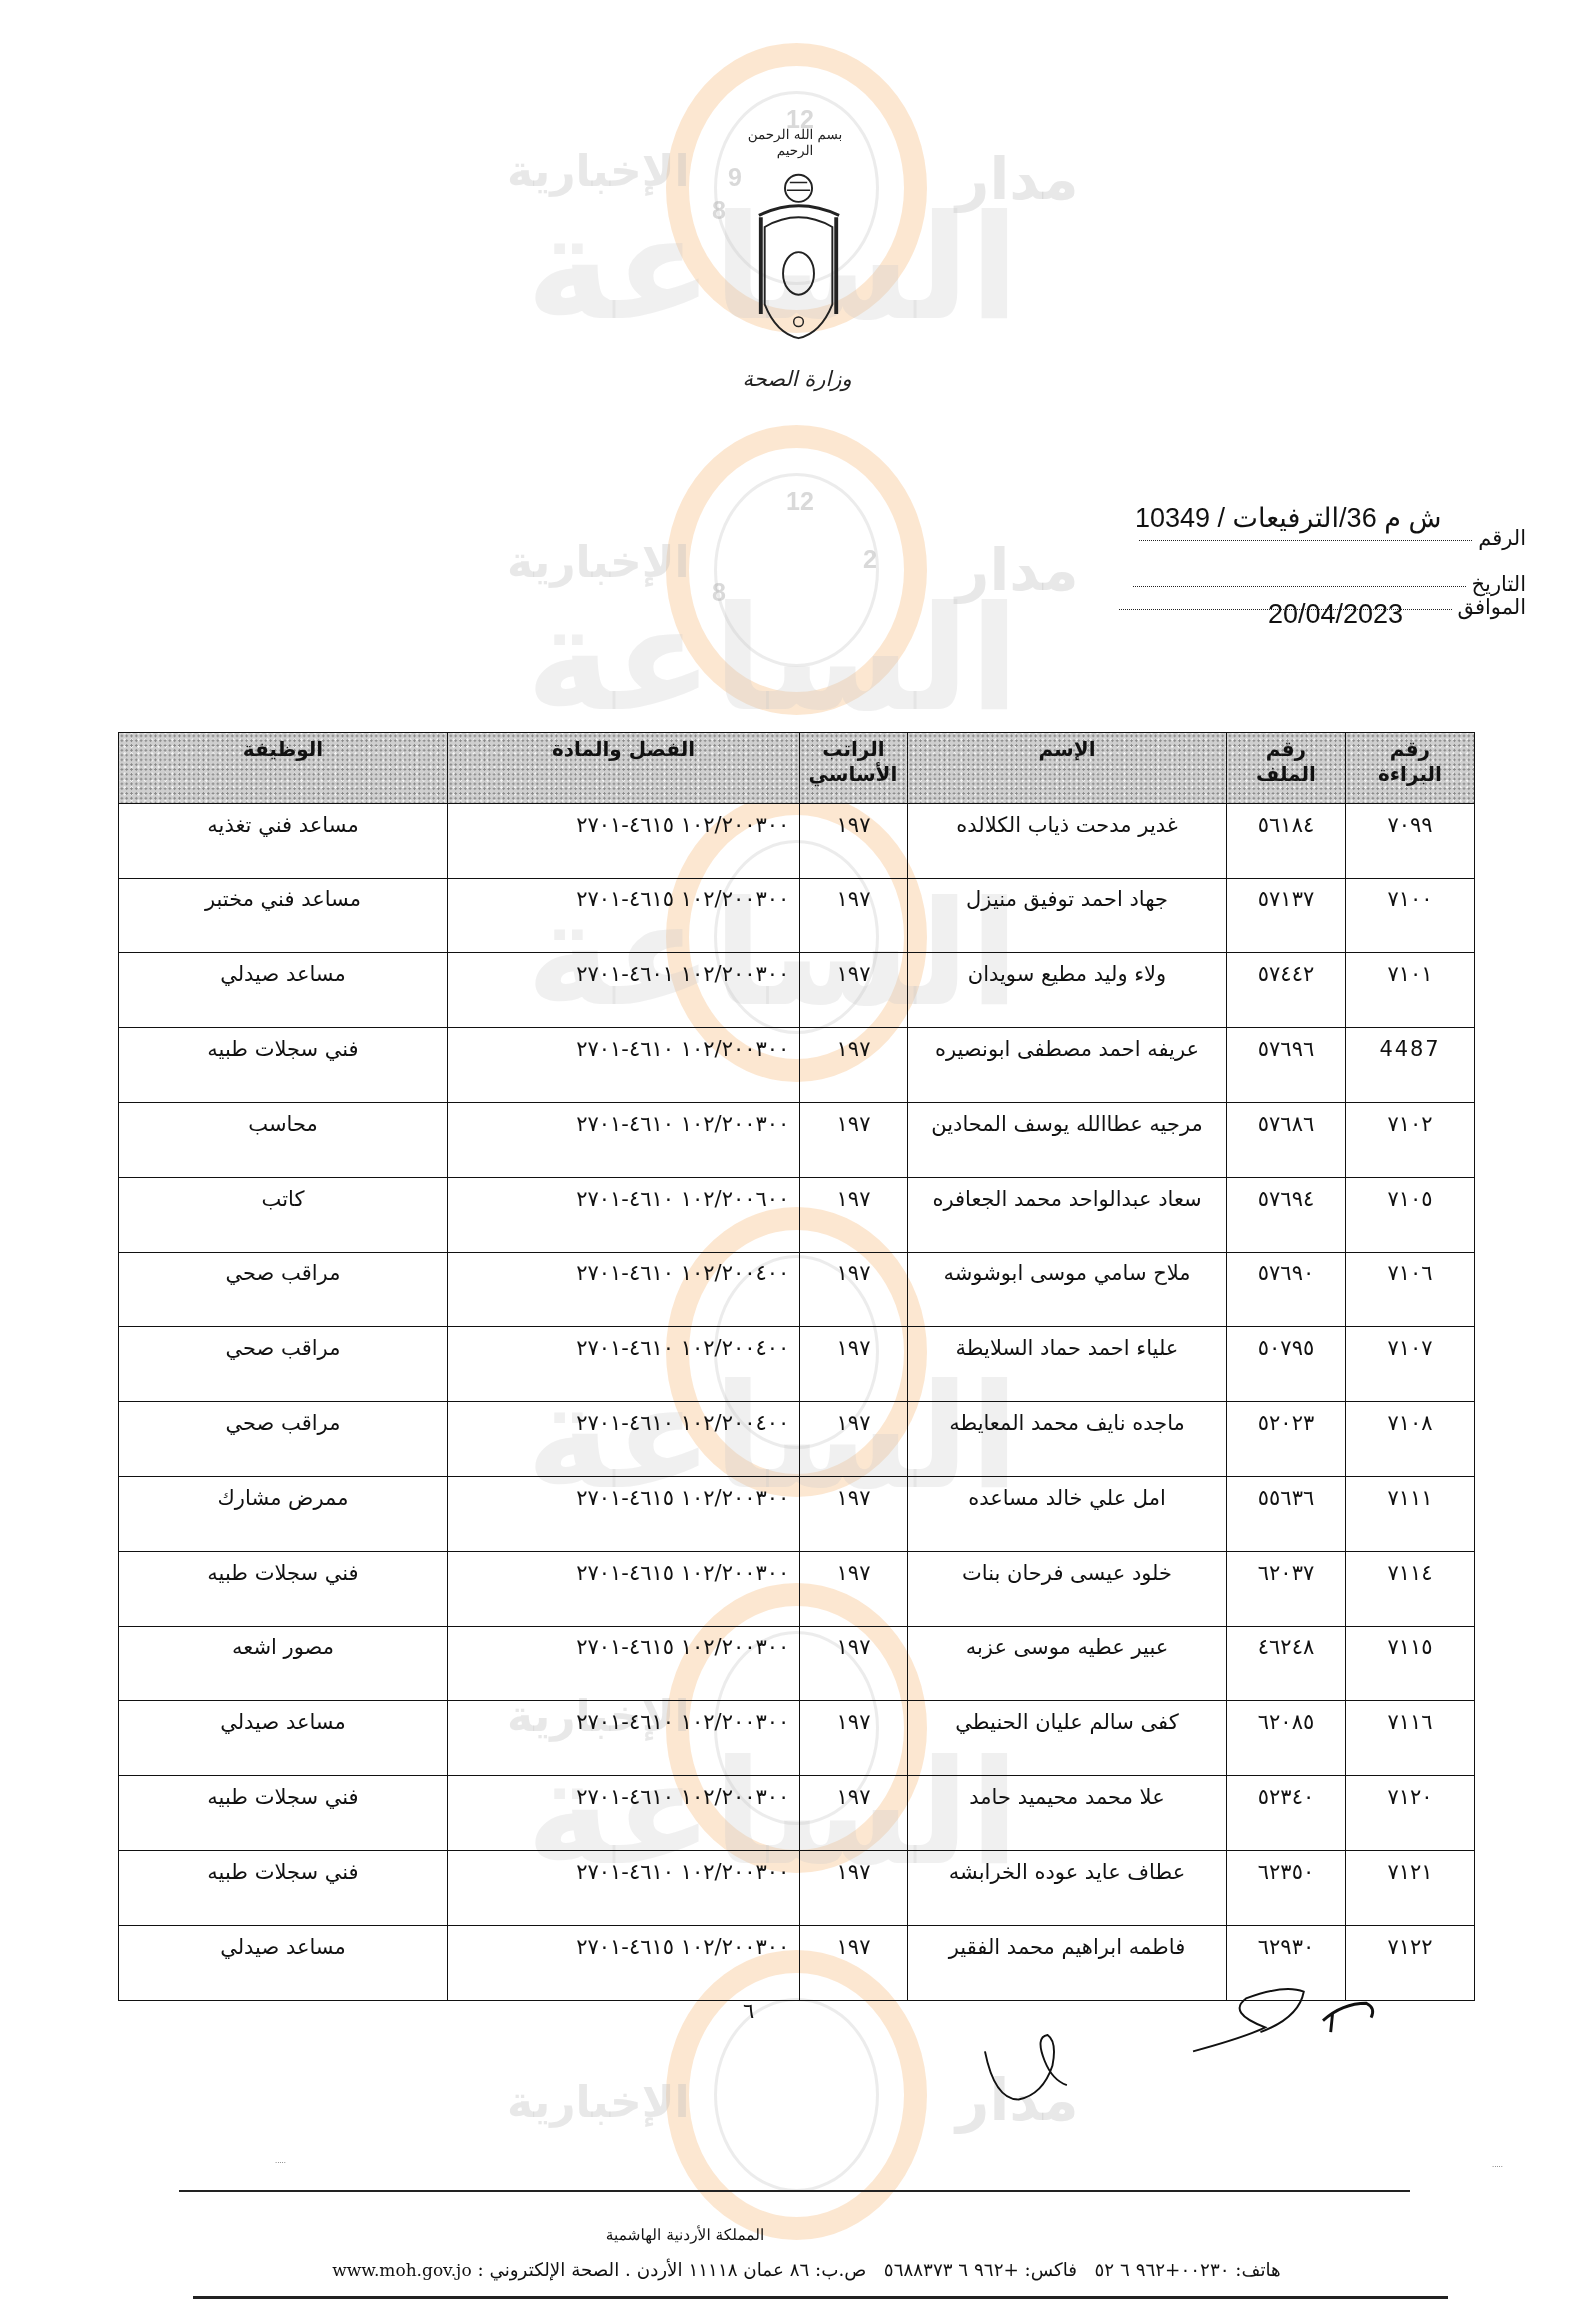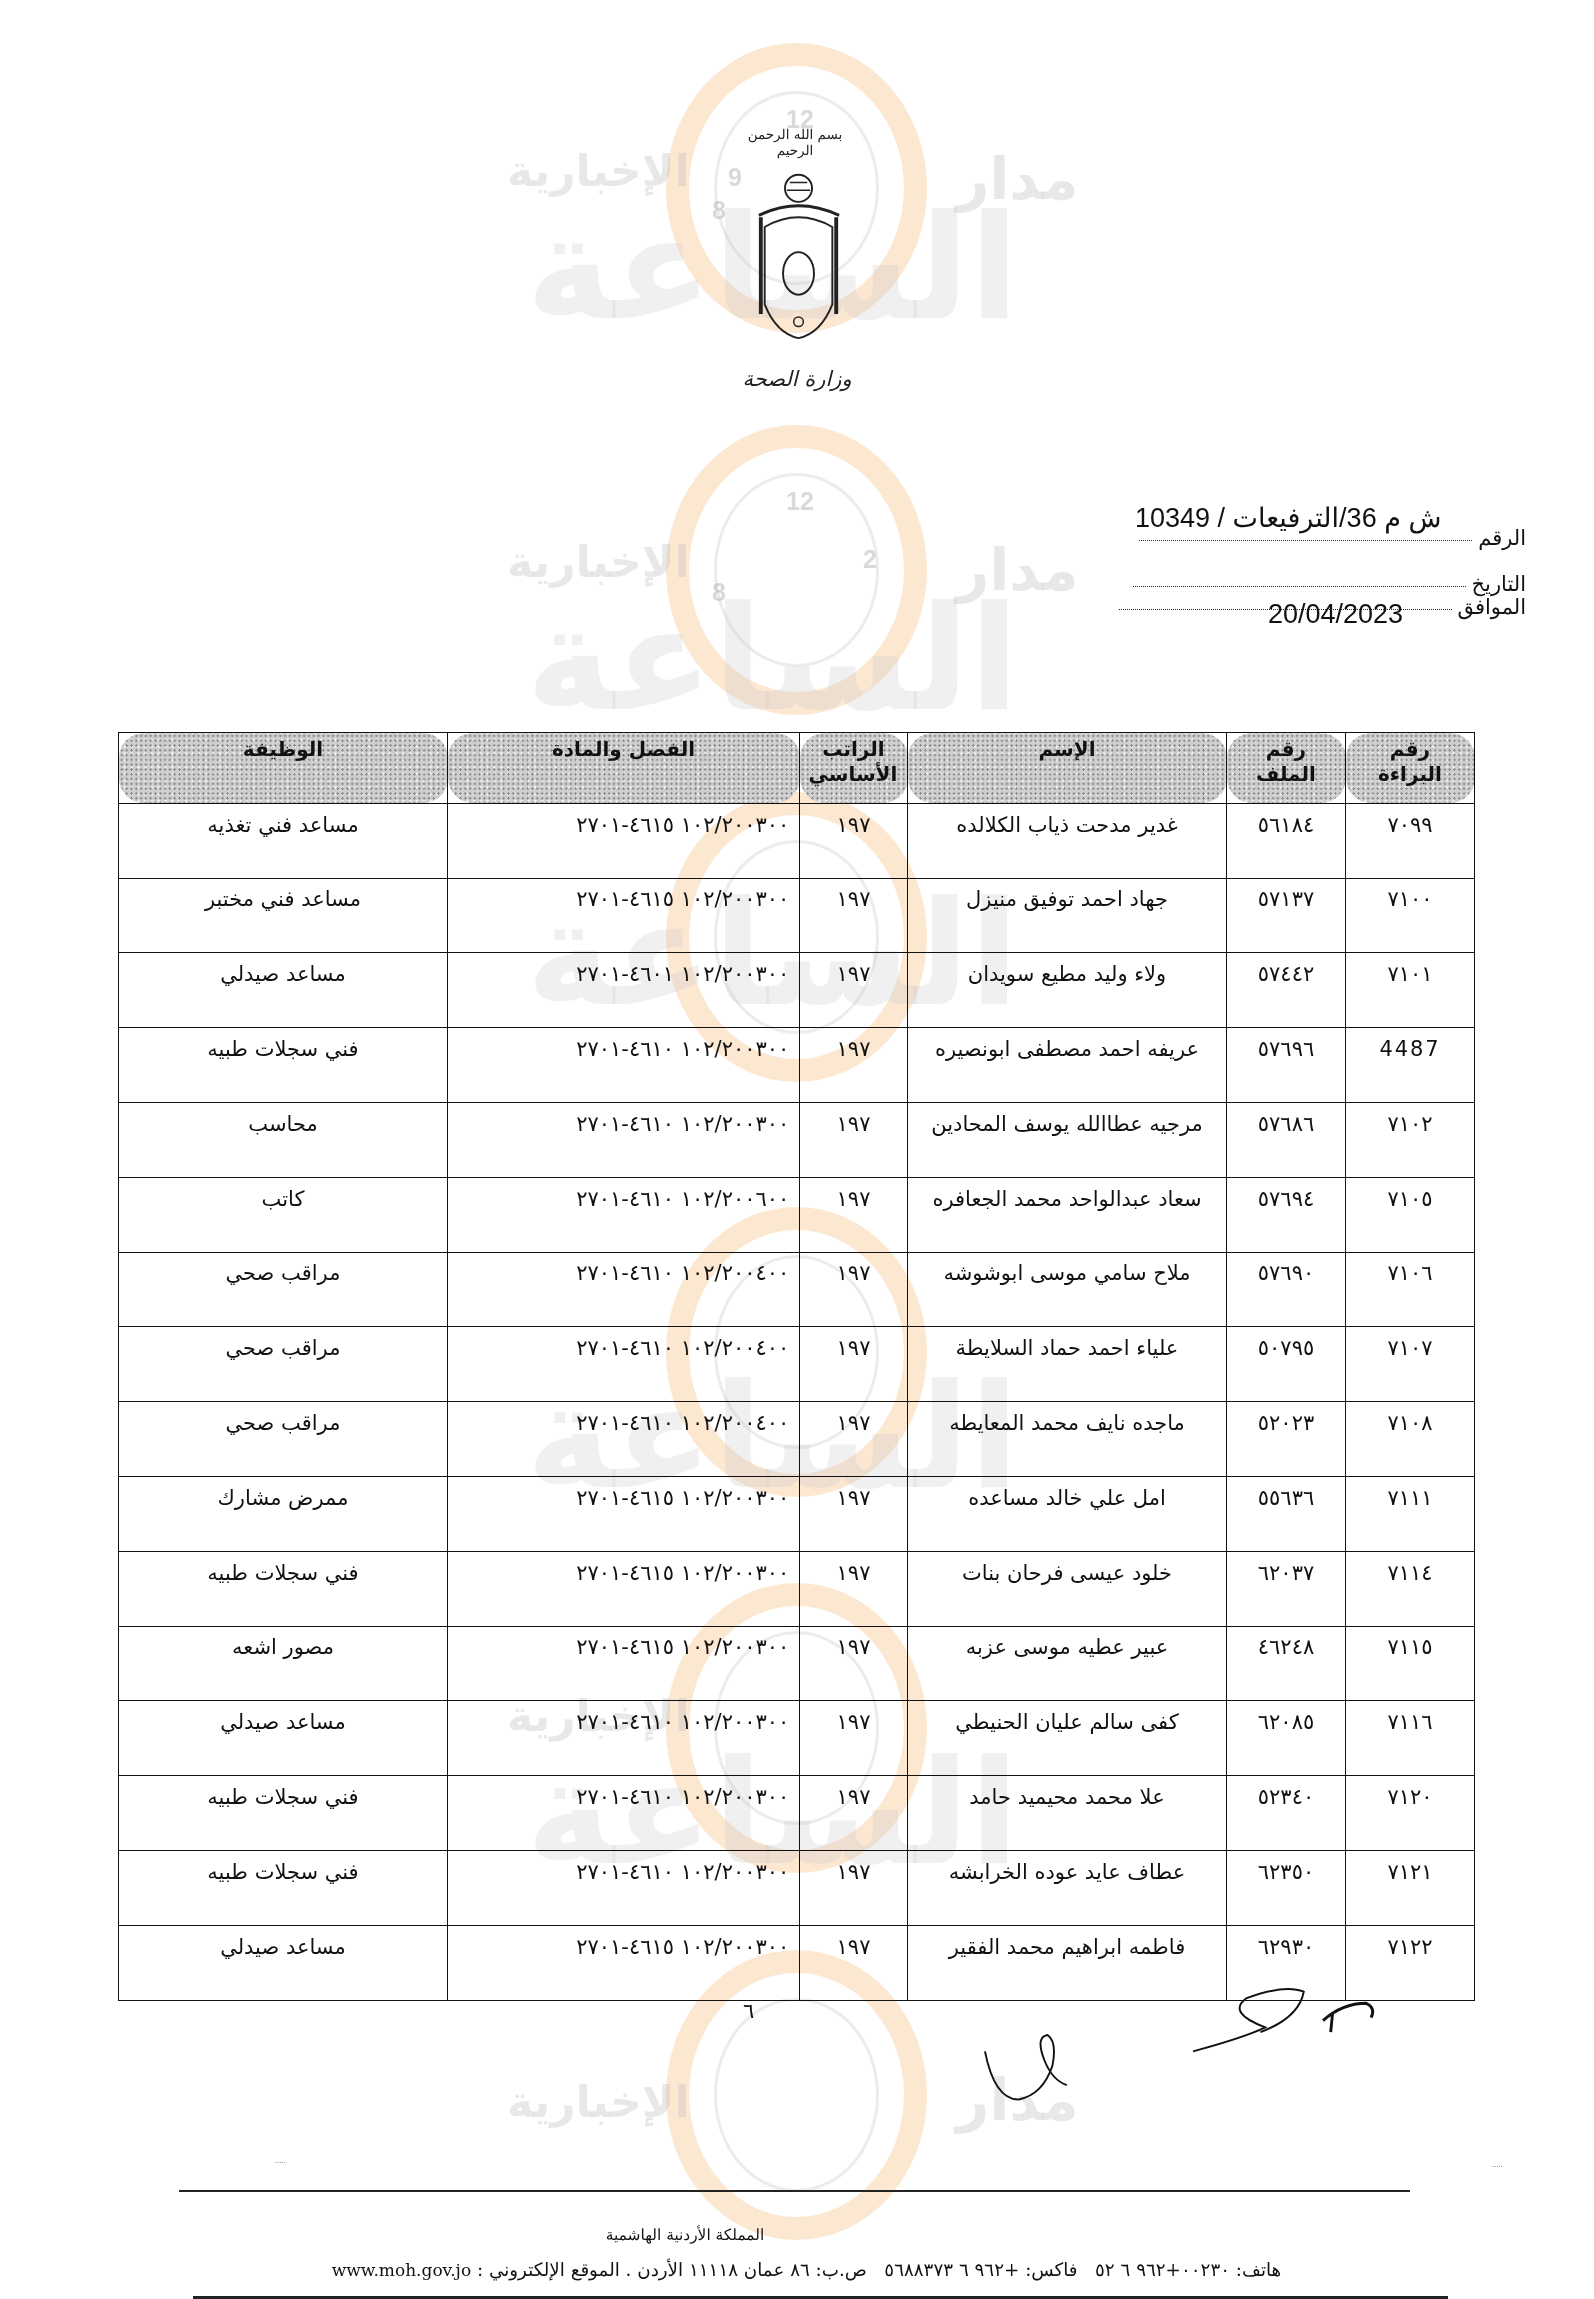--- a/index.html
+++ b/index.html
@@ -23,21 +23,21 @@
   .ref .lbl { font-size: 21px; }
   .ref .dots { display: inline-block; width: 333px; border-bottom: 1.9px dotted #222; height: 0; vertical-align: middle; margin-right: 5.8px; }
   .ref-val { position: absolute; font-family: "Liberation Sans", sans-serif; font-weight: normal; font-size: 27px; direction: rtl; }
 
   
   table.promo { position: absolute; left: 118px; top: 732px; width: 1357px; border-collapse: collapse; direction: rtl; table-layout: fixed; }
   table.promo th, table.promo td { border: 1.9px solid #111; padding: 0 9.7px; vertical-align: top; }
   table.promo th { height: 66px; font-weight: bold; font-size: 20px; line-height: 25px; text-align: center; padding-top: 3.9px;
     background-color: #cfcfcf;
     background-image: radial-gradient(#8a8a8a 1px, transparent 1.2px), radial-gradient(#f4f4f4 1px, transparent 1.2px);
-    background-size: 4.8px 4.8px, 6.8px 6.8px; background-position: 0 0, 1.9px 2.9px; border-radius: 25px; }
+    background-size: 4.8px 4.8px, 6.8px 6.8px; background-position: 0 0, 1.9px 2.9px; }
   table.promo td { height: 68px; font-size: 21px; line-height: 31px; padding-top: 5.8px; }
   td.c-bar, td.c-file { text-align: center; letter-spacing: 1.9px; }
   td.c-name { text-align: center; letter-spacing: 1px; }
   td.c-sal { text-align: center; letter-spacing: 1.9px; padding-right: 13.5px; }
   td.c-chap { text-align: right; letter-spacing: 1.9px; direction: rtl; }
   td.c-job { text-align: center; letter-spacing: 1px; }
 
   .page-num { position: absolute; left: 743px; top: 1999px; font-size: 21px; }
   .sig { position: absolute; }
 
@@ -287,17 +287,17 @@
 <div class="foot-rule"></div>
 <div class="foot-kingdom">المملكة الأردنية الهاشمية</div>
 <div class="foot-contact">
   <span>هاتف:</span>
   <span>٠٠٢٣٠+٩٦٢ ٦ ٥٢</span>
   &nbsp;
   <span>فاكس:</span>
   <span>+٩٦٢ ٦ ٥٦٨٨٣٧٣</span>
   &nbsp;
   <span>ص.ب: ٨٦ عمان ١١١١٨ الأردن .</span>
-  <span>الموقع الإلكتروني :</span>
+  <span>الصحة الإلكتروني :</span>
   <span class="url">www.moh.gov.jo</span>
 </div>
 <div class="foot-rule2"></div>
 
 
 </body></html>

